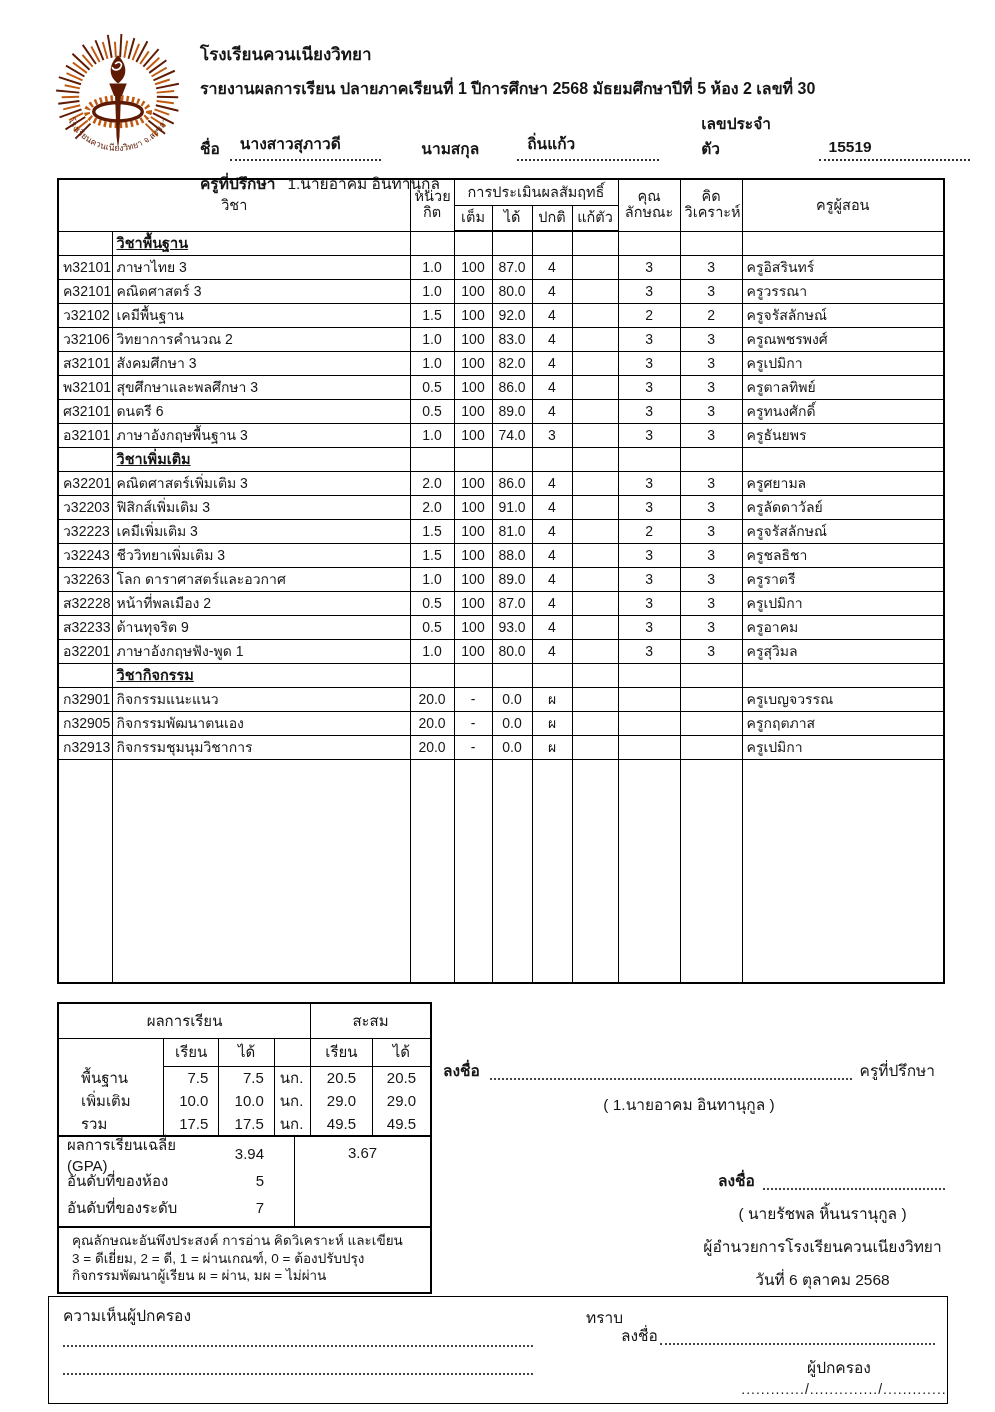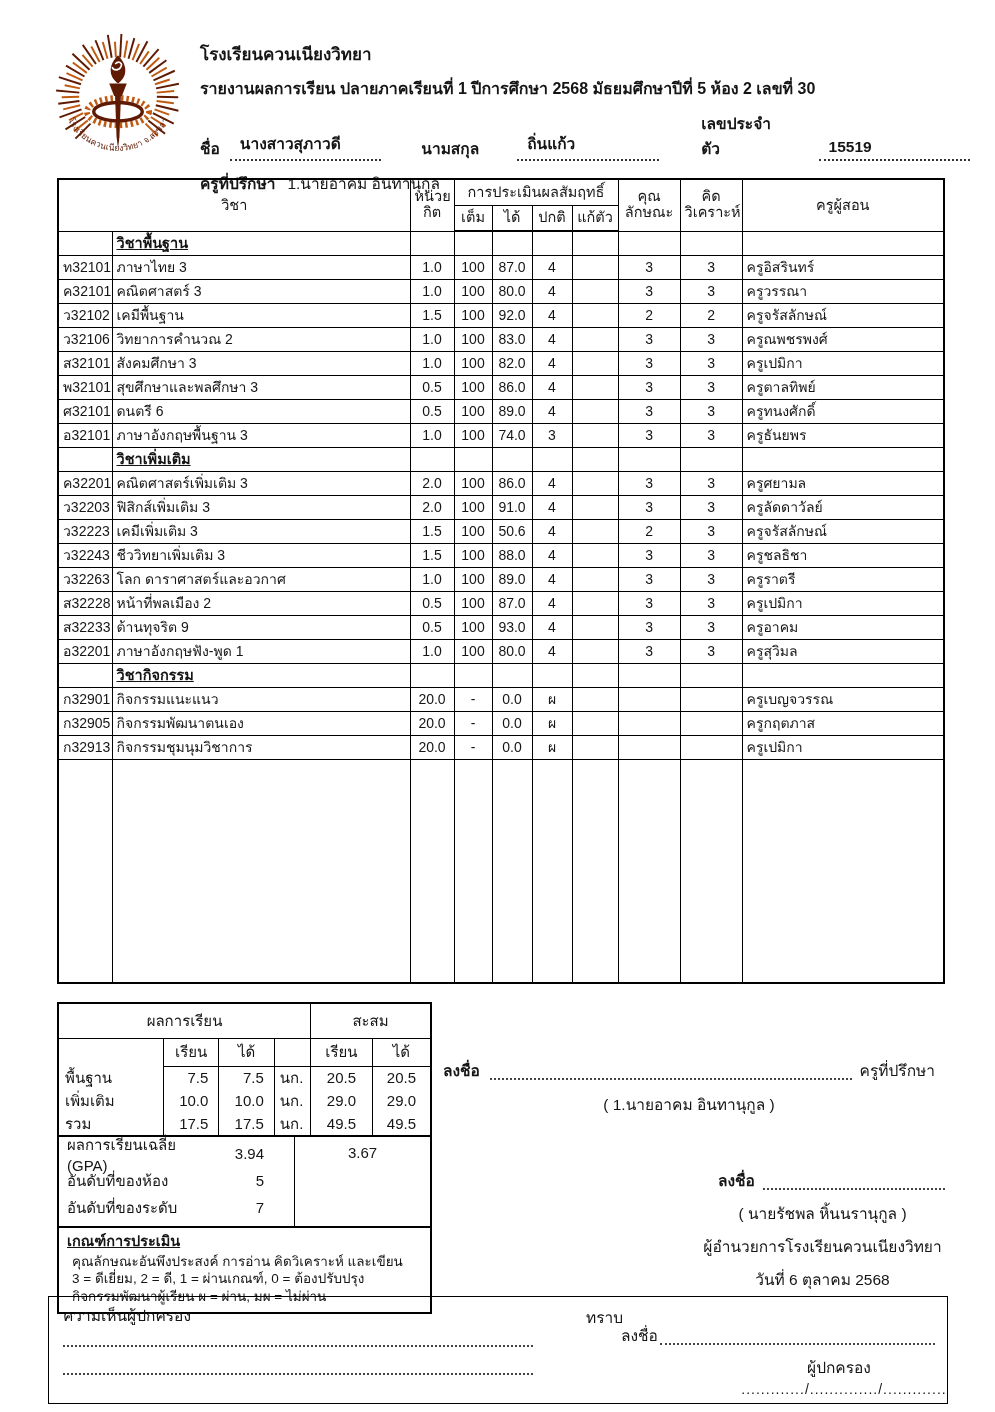--- a/index.html
+++ b/index.html
@@ -44,21 +44,21 @@
   table.sum { border-collapse:collapse; table-layout:fixed; width:100%; }
   .sum td { padding:1px 6px; line-height:1.2; }
   .sum .r1 td { height:34px; text-align:center; border-bottom:1px solid #000; font-size:15px; vertical-align:middle; }
   .sum .r2 td { height:28px; text-align:center; vertical-align:middle; }
   .sum .b-r { border-right:1px solid #000; }
   .sum .b-b { border-bottom:1px solid #000; }
   .sum .dr td { height:23px; vertical-align:middle; }
   .sum .num { text-align:right; padding-right:10px; }
   .sum .unit { text-align:left; padding-left:5px; }
   .sum .cnum { text-align:center; }
-  .sum .lblc { text-align:left; padding-left:6px;margin-top:8px; }
+  .sum .lblc { text-align:left; padding-left:22px;margin-top:8px; }
   .gpa-band { border-top:2px solid #000; display:flex; }
   .gpa-left { width:236px; border-right:1px solid #000; padding:3px 0 5px 0; }
   .gpa-row { display:flex; height:27px; align-items:center;gap:34px; }
   .gpa-row .gl { padding-left:8px; flex:1; }
   .gpa-row .gv { width:70px; text-align:right; padding-right:30px; }
   .gpa-right { flex:1; text-align:center; padding-top:7px; }
   .criteria { border-top:2px solid #000; padding:4px 6px 7px 8px; font-size:13.5px; line-height:1.3; }
   .crit-title { font-weight:bold; text-decoration:underline; font-size:14.5px; margin-bottom:2px; }
   .crit-line { padding-left:5px; }
 
@@ -348,21 +348,21 @@
             <td class="c-retake"></td>
             <td class="c-trait">3</td>
             <td class="c-think">3</td>
             <td class="c-teacher">ครูลัดดาวัลย์</td>
           </tr>
           <tr>
             <td class="c-code">ว32223</td>
             <td class="c-name">เคมีเพิ่มเติม 3</td>
             <td class="c-credit">1.5</td>
             <td class="c-full">100</td>
-            <td class="c-got">50.6</td>
+            <td class="c-got">81.0</td>
             <td class="c-grade">4</td>
             <td class="c-retake"></td>
             <td class="c-trait">2</td>
             <td class="c-think">3</td>
             <td class="c-teacher">ครูจรัสลักษณ์</td>
           </tr>
           <tr>
             <td class="c-code">ว32243</td>
             <td class="c-name">ชีววิทยาเพิ่มเติม 3</td>
             <td class="c-credit">1.5</td>
@@ -546,21 +546,20 @@
           <span class="gv">5</span>
         </div>
         <div class="gpa-row">
           <span class="gl">อันดับที่ของระดับ</span>
           <span class="gv">7</span>
         </div>
       </div>
       <div class="gpa-right">3.67</div>
     </div>
     <div class="criteria">
-      <div class="crit-title">เกณฑ์การประเมิน</div>
       <div class="crit-line">คุณลักษณะอันพึงประสงค์ การอ่าน คิดวิเคราะห์ และเขียน</div>
       <div class="crit-line">3 = ดีเยี่ยม, 2 = ดี, 1 = ผ่านเกณฑ์, 0 = ต้องปรับปรุง</div>
       <div class="crit-line">กิจกรรมพัฒนาผู้เรียน ผ = ผ่าน, มผ = ไม่ผ่าน</div>
     </div>
   </div>
 
   <div class="sig-advisor">
     <div class="row1">
       <span class="sig-label">ลงชื่อ</span>
       <span class="dotline"></span>

